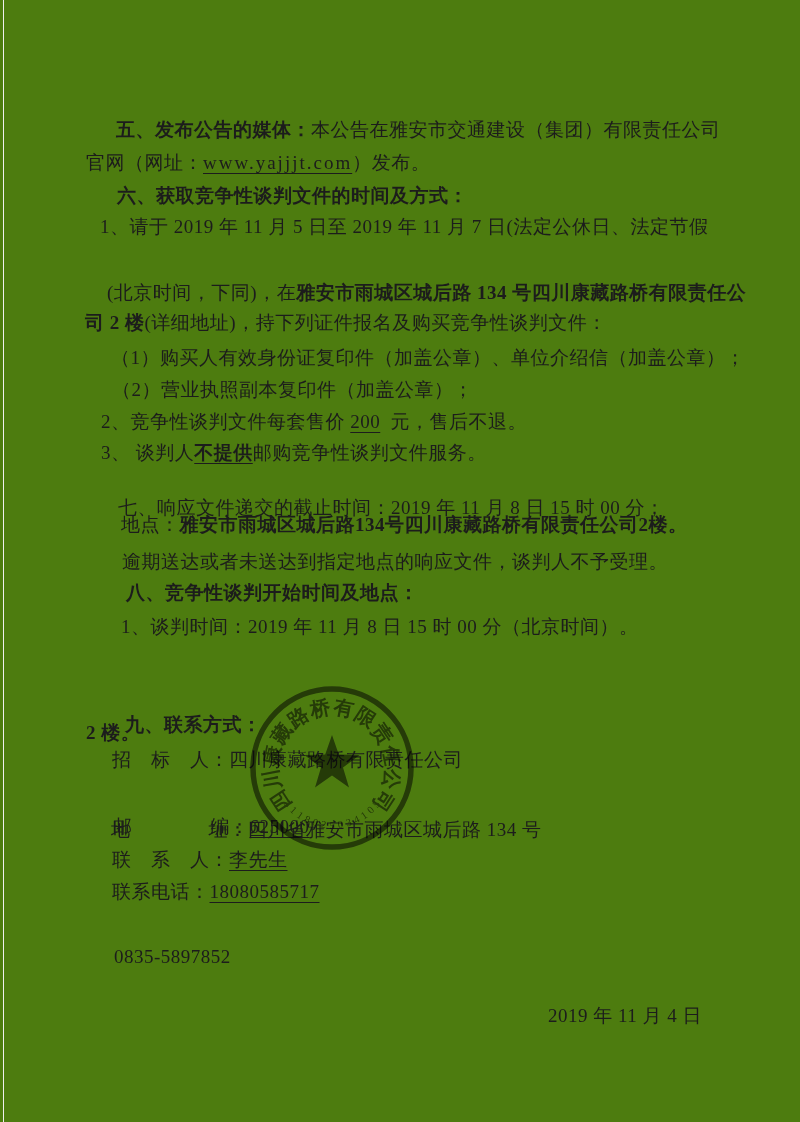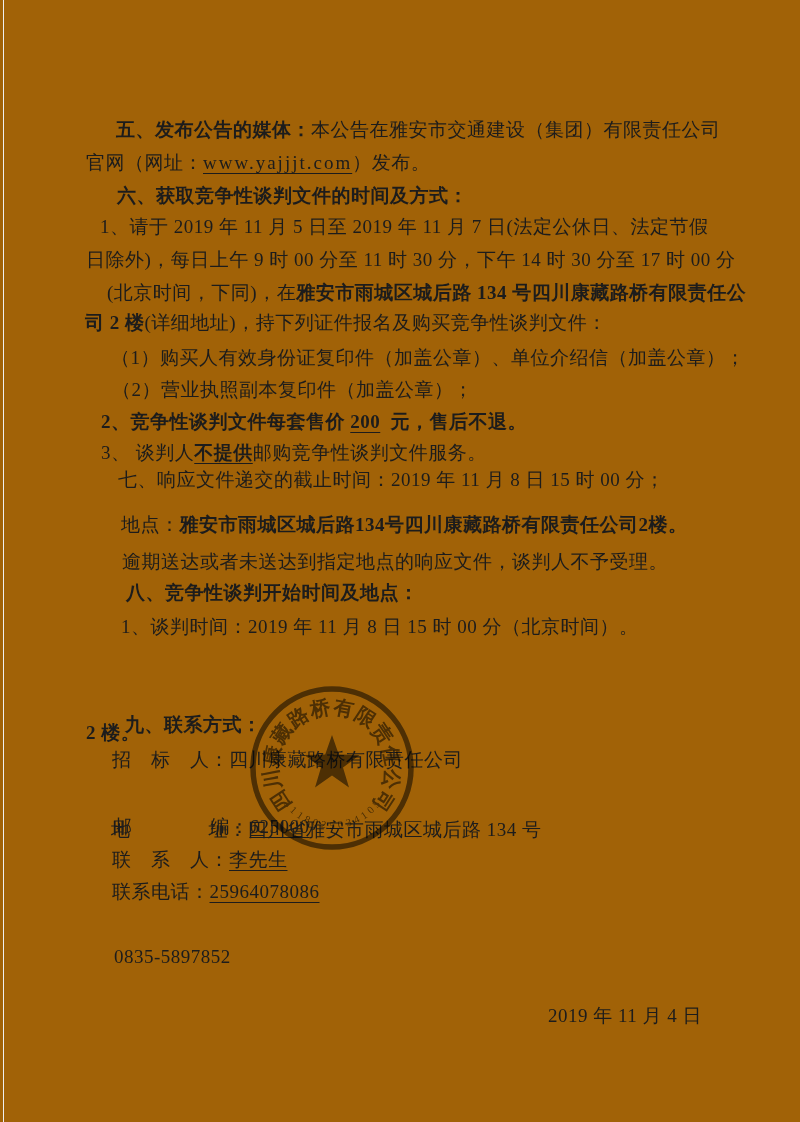--- a/index.html
+++ b/index.html
@@ -4,21 +4,21 @@
 <style>
   html,body{margin:0;padding:0;}
   body{
     width:800px;height:1122px;
     background:#ffffff;
     font-family:"Liberation Serif","DejaVu Serif",serif;
     color:#1c1c1c;
     position:relative;
     overflow:hidden;
   }
-  .page{position:absolute;inset:0;background:#a16207;}
+  .page{position:absolute;inset:0;background:#4d7c0f;}
   .scan-edge{position:absolute;left:3px;top:0;width:1px;height:100%;background:#efefef;}
   .ln{
     position:absolute;
     font-size:19px;
     line-height:34px;
     height:34px;
     white-space:pre;
     letter-spacing:0.5px;
   }
   .b{font-weight:bold;}
@@ -46,42 +46,41 @@
 <body>
 
 <div class="page">
   <div class="scan-edge"></div>
 
   <div class="ln" style="top:113px;left:116px;"><span class="b">五、发布公告的媒体：</span><span>本公告在雅安市交通建设（集团）有限责任公司</span></div>
   <div class="ln" style="top:146px;left:86px;"><span>官网（网址：</span><span class="u url">www.yajjjt.com</span><span>）发布。</span></div>
 
   <div class="ln b" style="top:179px;left:117px;">六、获取竞争性谈判文件的时间及方式：</div>
   <div class="ln" style="top:210px;left:100px;">1、请于 2019 年 11 月 5 日至 2019 年 11 月 7 日(法定公休日、法定节假</div>
-  <div class="ln" style="top:243px;left:86px;">日除外)，每日上午 9 时 00 分至 11 时 30 分，下午 14 时 30 分至 17 时 00 分</div>
   <div class="ln" style="top:276px;left:84px;margin-left:23px;"><span>(北京时间，下同)，在</span><span class="b">雅安市雨城区城后路 134 号四川康藏路桥有限责任公</span></div>
   <div class="ln" style="top:306px;left:85px;"><span class="b">司 2 楼</span><span>(详细地址)，持下列证件报名及购买竞争性谈判文件：</span></div>
   <div class="ln" style="top:341px;left:111px;">（1）购买人有效身份证复印件（加盖公章）、单位介绍信（加盖公章）；</div>
   <div class="ln" style="top:373px;left:112px;">（2）营业执照副本复印件（加盖公章）；</div>
-  <div class="ln" style="top:405px;left:101px;font-weight:bold;"><span>2、竞争性谈判文件每套售价 </span><span class="u pad-r-sm">200</span><span> 元，售后不退。</span></div>
+  <div class="ln" style="top:405px;left:101px;"><span>2、竞争性谈判文件每套售价 </span><span class="u pad-r-sm">200</span><span> 元，售后不退。</span></div>
   <div class="ln" style="top:436px;left:101px;"><span>3、 谈判人</span><span class="b u">不提供</span><span>邮购竞争性谈判文件服务。</span></div>
 
-  <div class="ln" style="top:463px;left:118px;">七、响应文件递交的截止时间：2019 年 11 月 8 日 15 时 00 分；</div>
+  <div class="ln" style="top:491px;left:118px;">七、响应文件递交的截止时间：2019 年 11 月 8 日 15 时 00 分；</div>
   <div class="ln" style="top:508px;left:121px;"><span>地点：</span><span class="b">雅安市雨城区城后路134号四川康藏路桥有限责任公司2楼。</span></div>
   <div class="ln" style="top:545px;left:122px;">逾期送达或者未送达到指定地点的响应文件，谈判人不予受理。</div>
 
   <div class="ln b" style="top:576px;left:126px;">八、竞争性谈判开始时间及地点：</div>
   <div class="ln" style="top:610px;left:121px;">1、谈判时间：2019 年 11 月 8 日 15 时 00 分（北京时间）。</div>
   <div class="ln b" style="top:716px;left:86px;">2 楼。</div>
 
   <div class="ln" style="top:743px;left:112px;"><span>招　标　人：</span><span>四川康藏路桥有限责任公司</span></div>
   <div class="ln b" style="top:708px;left:125px;">九、联系方式：</div>
   <div class="ln" style="top:804px;left:111px;margin-top:9px;"><span>地　　　　址：</span><span>四川省雅安市雨城区城后路 134 号</span></div>
   <div class="ln" style="top:810px;left:113px;"><span>邮　　　　编：</span><span class="u pad-r">625000</span></div>
   <div class="ln" style="top:843px;left:112px;"><span>联　系　人：</span><span class="u pad-r">李先生</span></div>
-  <div class="ln" style="top:875px;left:112px;"><span>联系电话：</span><span class="u">25964078086</span></div>
+  <div class="ln" style="top:875px;left:112px;"><span>联系电话：</span><span class="u">18080585717</span></div>
 
   <div class="ln" style="top:940px;left:114px;">0835-5897852</div>
 
   <div class="ln date-line" style="top:975px;">2019 年 11 月 4 日</div>
 
   <svg class="seal" viewBox="-88 -88 176 176">
     <circle r="79" fill="none" stroke-width="5.5" stroke="#575757"></circle>
     <path transform="translate(0,-4)" d="M0 -29 L6.8 -9.4 L27.6 -9 L11 3.6 L17 23.5 L0 11.6 L-17 23.5 L-11 3.6 L-27.6 -9 L-6.8 -9.4 Z" fill="#575757"></path>
     <g class="co" fill="#575757">
       <text transform="translate(-51.2 33.2) rotate(-123)">四</text>

